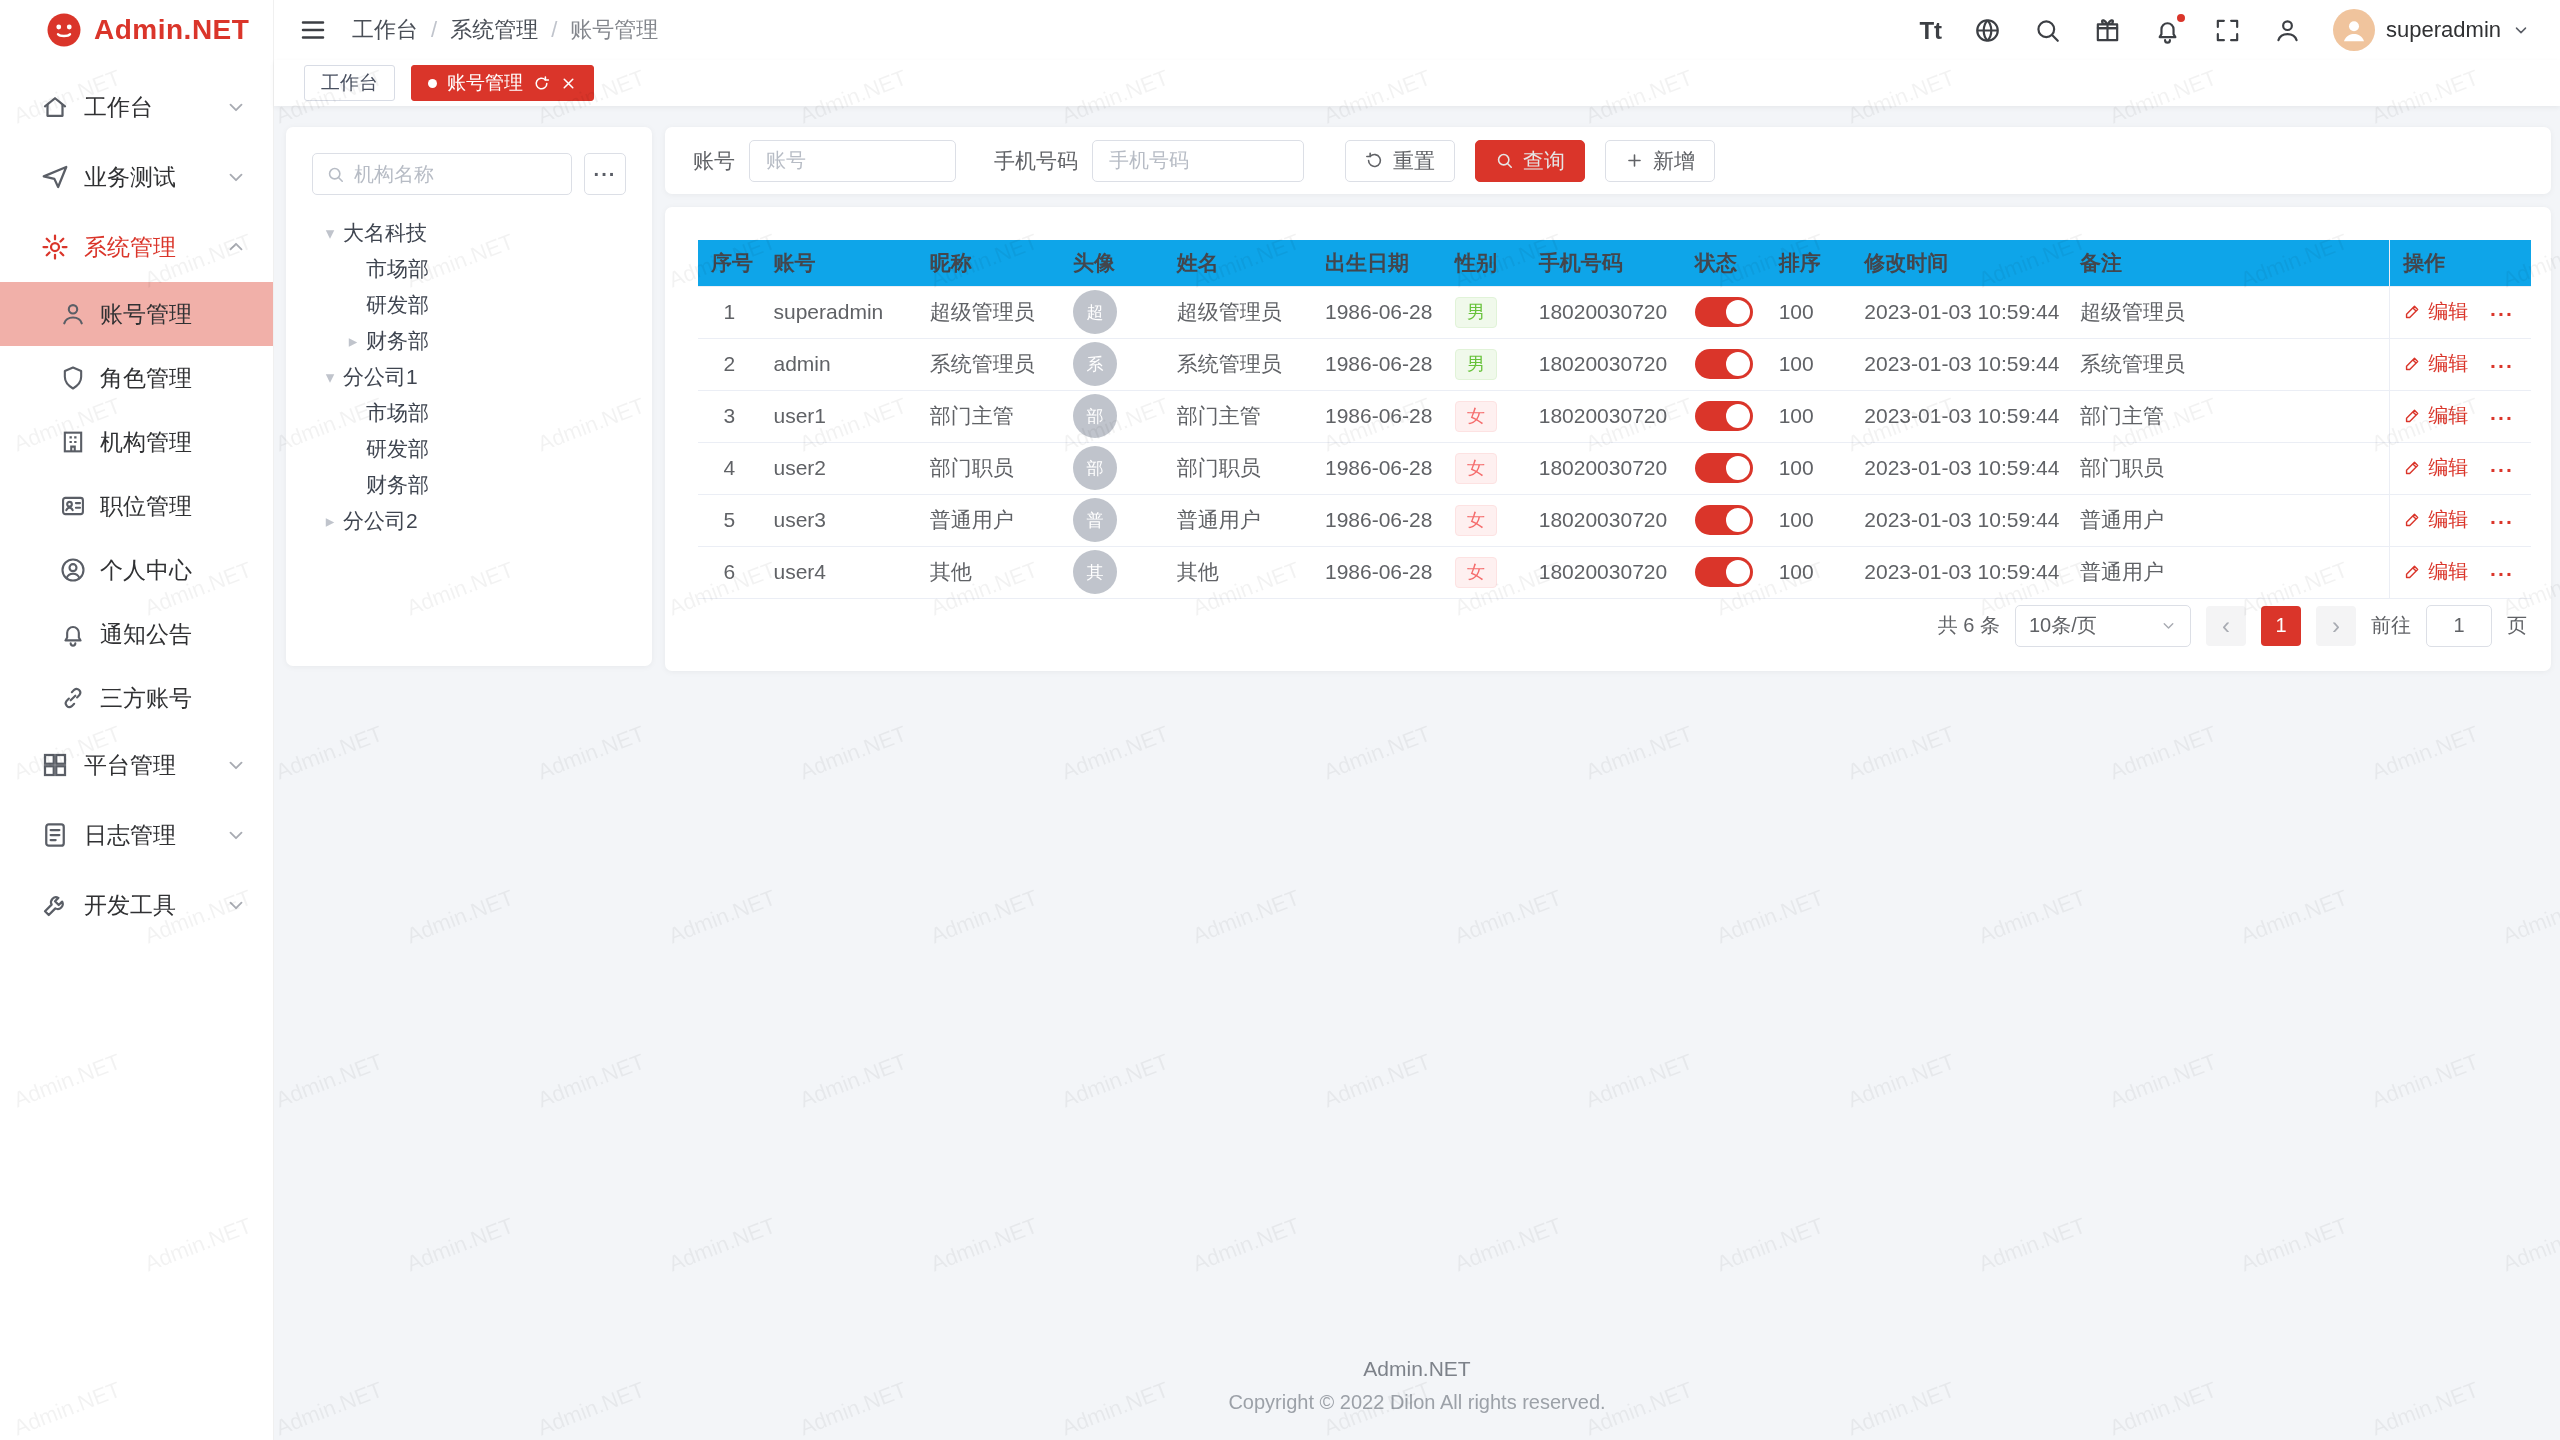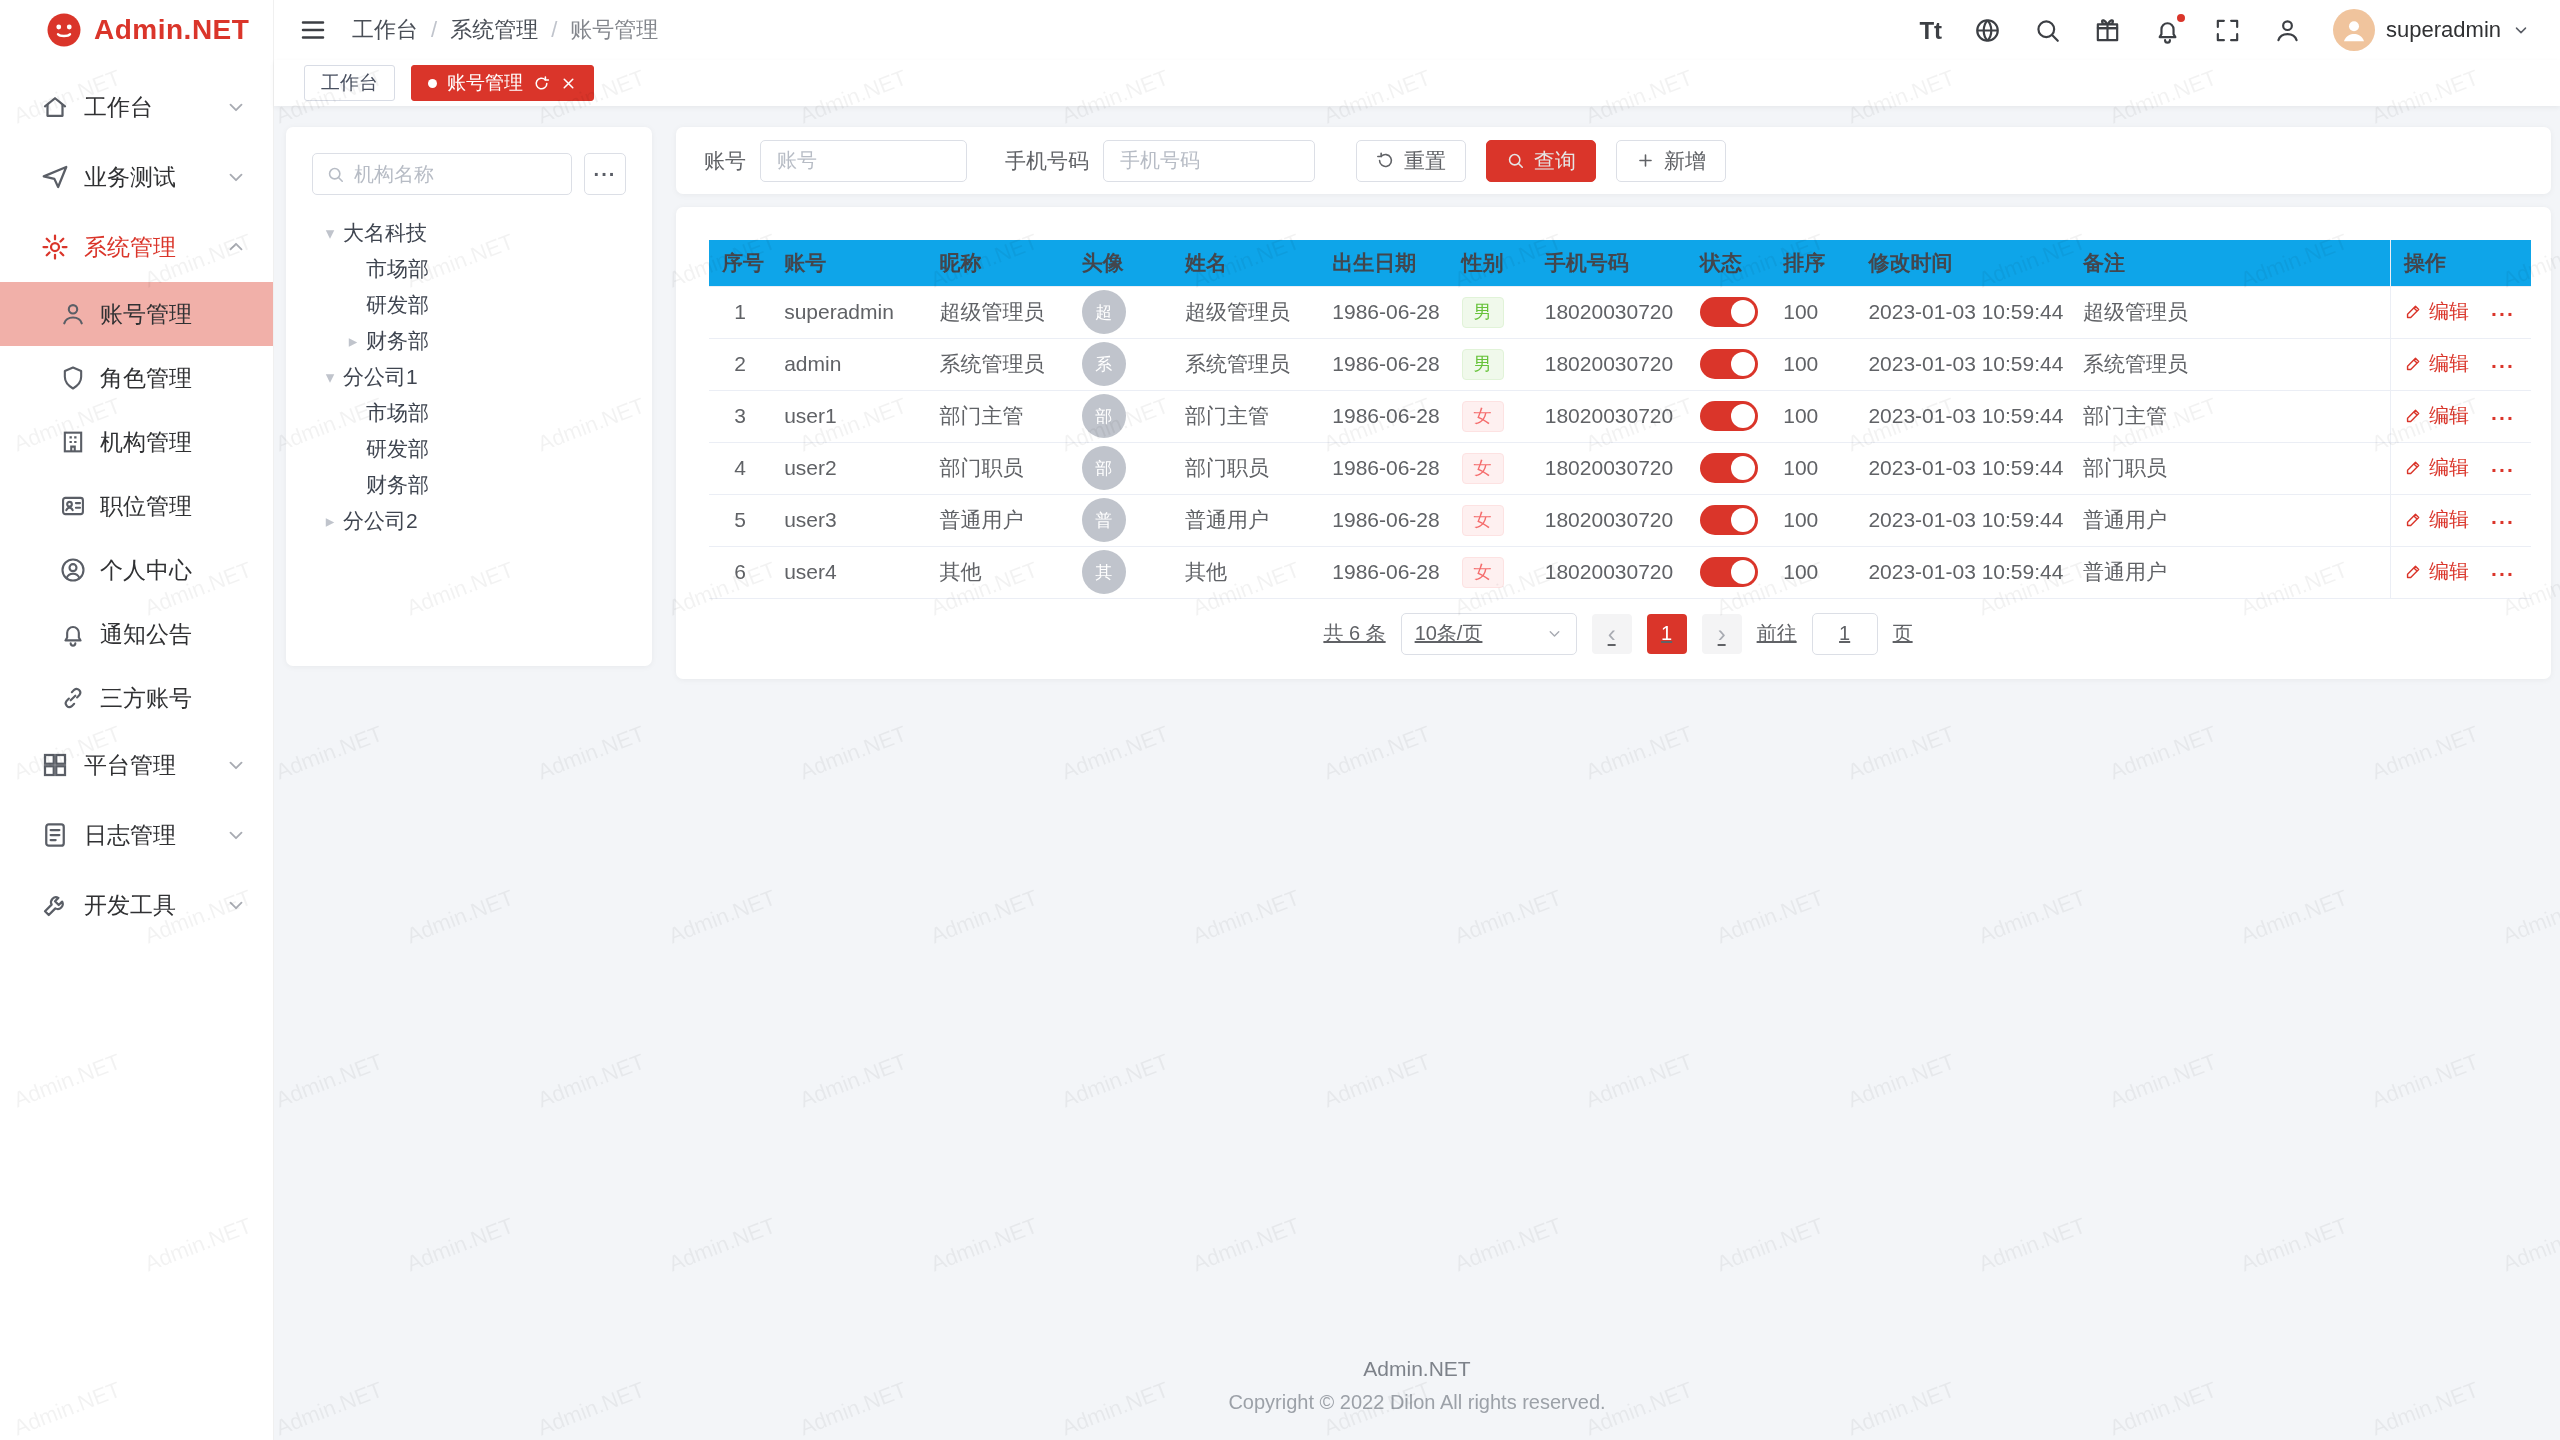--- a/index.html
+++ b/index.html
@@ -58,21 +58,21 @@
   .user-caret svg{ width:100%; height:100%; }
 
   .tabbar{ height:46px; background:#fff; display:flex; align-items:center; gap:16px; padding:0 30px; box-shadow:0 2px 5px rgba(0,0,0,.05); position:relative; z-index:2; }
   .tab{ height:36px; padding:0 16px; border:1px solid #d8dce5; border-radius:3px; background:#fff; color:#495060; font-size:19px; display:flex; align-items:center; gap:10px; cursor:pointer; }
   .tab.active{ background:var(--primary); border-color:var(--primary); color:#fff; }
   .tab-dot{ width:9px; height:9px; border-radius:50%; background:#fff; }
   .tab-ic{ width:17px; height:17px; }
   .tab-ic svg{ width:100%; height:100%; }
 
   .main{ flex:1; background:#f3f5f8; display:flex; flex-direction:column; overflow:hidden; }
-  .content{ flex:1; display:flex; gap:24px; padding:21px 9px 0 12px; align-items:flex-start; }
+  .content{ flex:1; display:flex; gap:13px; padding:21px 9px 0 12px; align-items:flex-start; }
 
   .card{ background:#fff; border-radius:7px; box-shadow:0 1px 6px rgba(0,0,0,.05); }
 
   
   .tree-card{ width:366px; min-width:366px; height:539px; padding:26px; }
   .tree-search{ display:flex; gap:12px; }
   .search-box{ flex:1; height:42px; border:1px solid var(--border); border-radius:5px; display:flex; align-items:center; padding:0 13px; gap:9px; color:#b7bcc5; min-width:0; }
   .search-box svg{ width:19px; height:19px; }
   .search-box input{ border:none; outline:none; flex:1; min-width:0; font-size:20px; font-family:inherit; color:var(--text2); }
   .search-box input::placeholder{ color:#b7bcc5; }
@@ -112,21 +112,21 @@
   .badge{ display:inline-block; padding:1px 11px; border-radius:4px; font-size:18px; line-height:27px; border:1px solid transparent; }
   .badge.male{ background:#f0f9eb; border-color:#e1f3d8; color:#67c23a; }
   .badge.female{ background:#fef0f0; border-color:#fde2e2; color:#f56c6c; }
   .toggle{ width:58px; height:30px; border-radius:16px; background:var(--primary); position:relative; display:inline-block; vertical-align:middle; cursor:pointer; }
   .toggle .knob{ position:absolute; top:3px; right:3px; width:24px; height:24px; border-radius:50%; background:#fff; }
   .ops{ color:var(--primary); }
   .edit-link{ display:inline-flex; align-items:center; gap:6px; font-size:20px; color:var(--primary); cursor:pointer; }
   .edit-link svg{ width:19px; height:19px; }
   .more-dots{ margin-left:16px; font-weight:700; letter-spacing:1px; cursor:pointer; }
 
-  .pagination{ display:flex; justify-content:center; align-items:center; gap:15px; margin-top:14px; font-size:20px; color:var(--text2); padding-right:4px;text-decoration:underline; }
+  .pagination{ display:flex; justify-content:flex-end; align-items:center; gap:15px; margin-top:6px; font-size:20px; color:var(--text2); padding-right:4px; }
   .page-size{ width:176px; height:42px; border:1px solid var(--border); border-radius:5px; display:flex; align-items:center; justify-content:space-between; padding:0 13px; cursor:pointer; color:var(--text2); }
   .page-size svg{ width:17px; height:17px; color:#a8abb2; }
   .pg-btn{ min-width:40px; height:40px; border-radius:4px; background:#f4f4f5; color:#a8abb2; display:flex; align-items:center; justify-content:center; font-size:24px; cursor:pointer; }
   .pg-btn.current{ background:var(--primary); color:#fff; font-size:20px; }
   .goto-input{ width:66px; height:42px; border:1px solid var(--border); border-radius:5px; text-align:center; font-size:20px; font-family:inherit; color:var(--text2); outline:none; }
 
   .footer{ margin-top:auto; text-align:center; padding:20px 0 26px; }
   .footer-app{ font-size:21px; color:#7d828a; }
   .footer-copy{ font-size:20px; color:#9ca1a8; margin-top:10px; }
 

